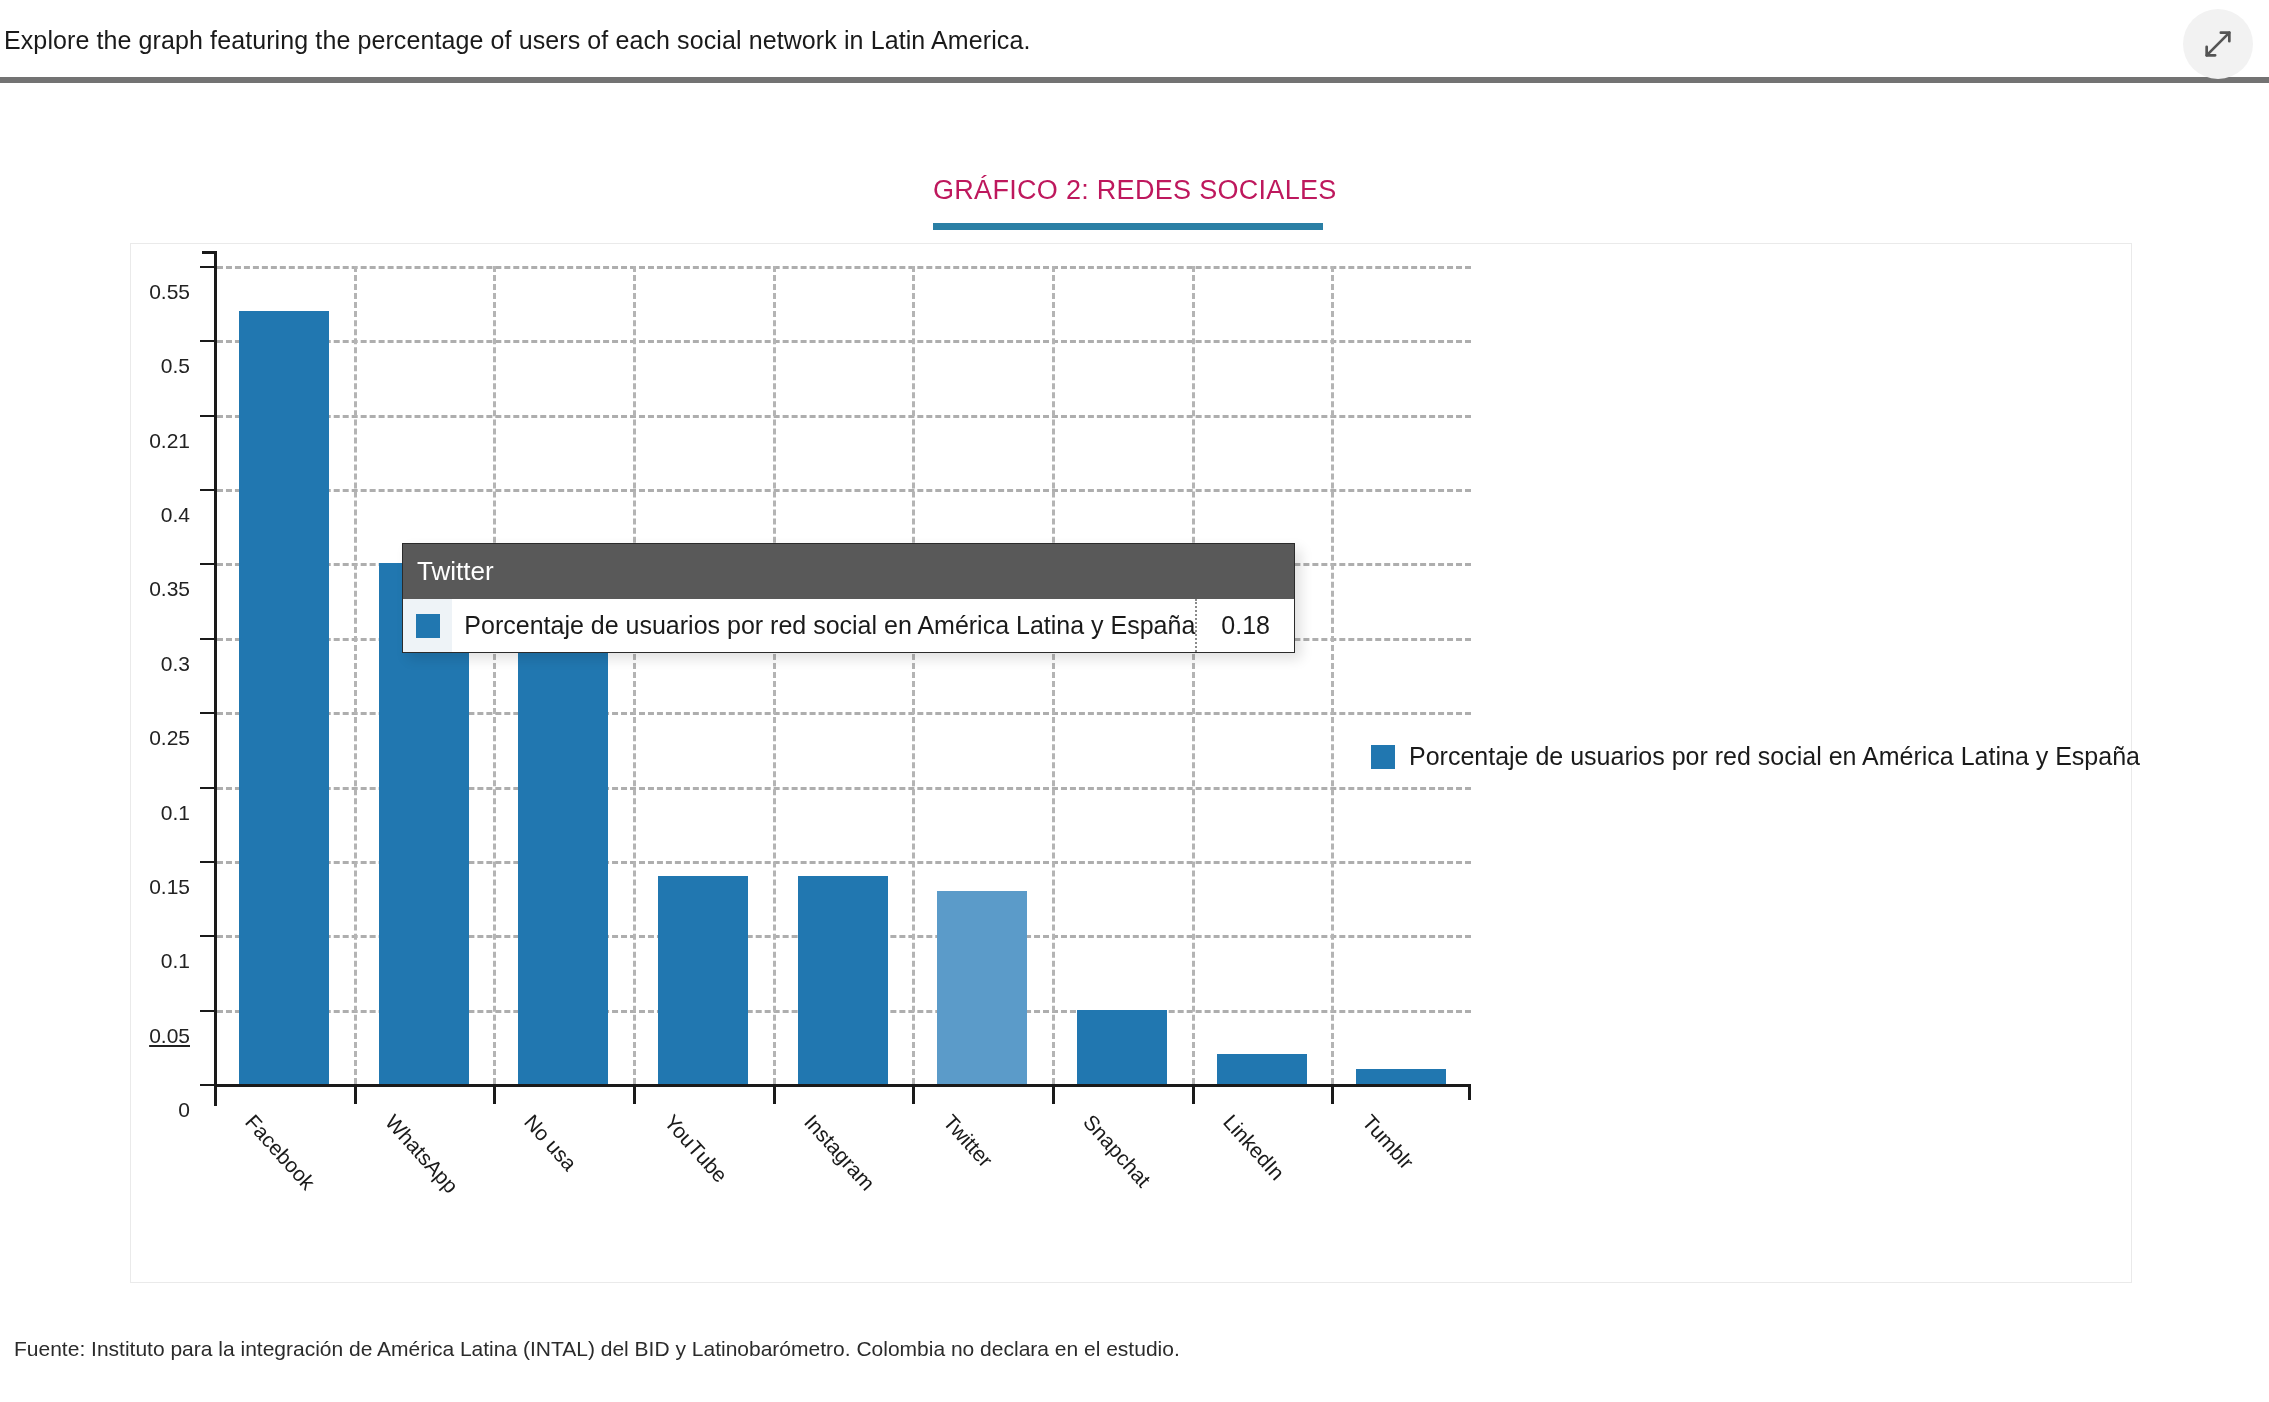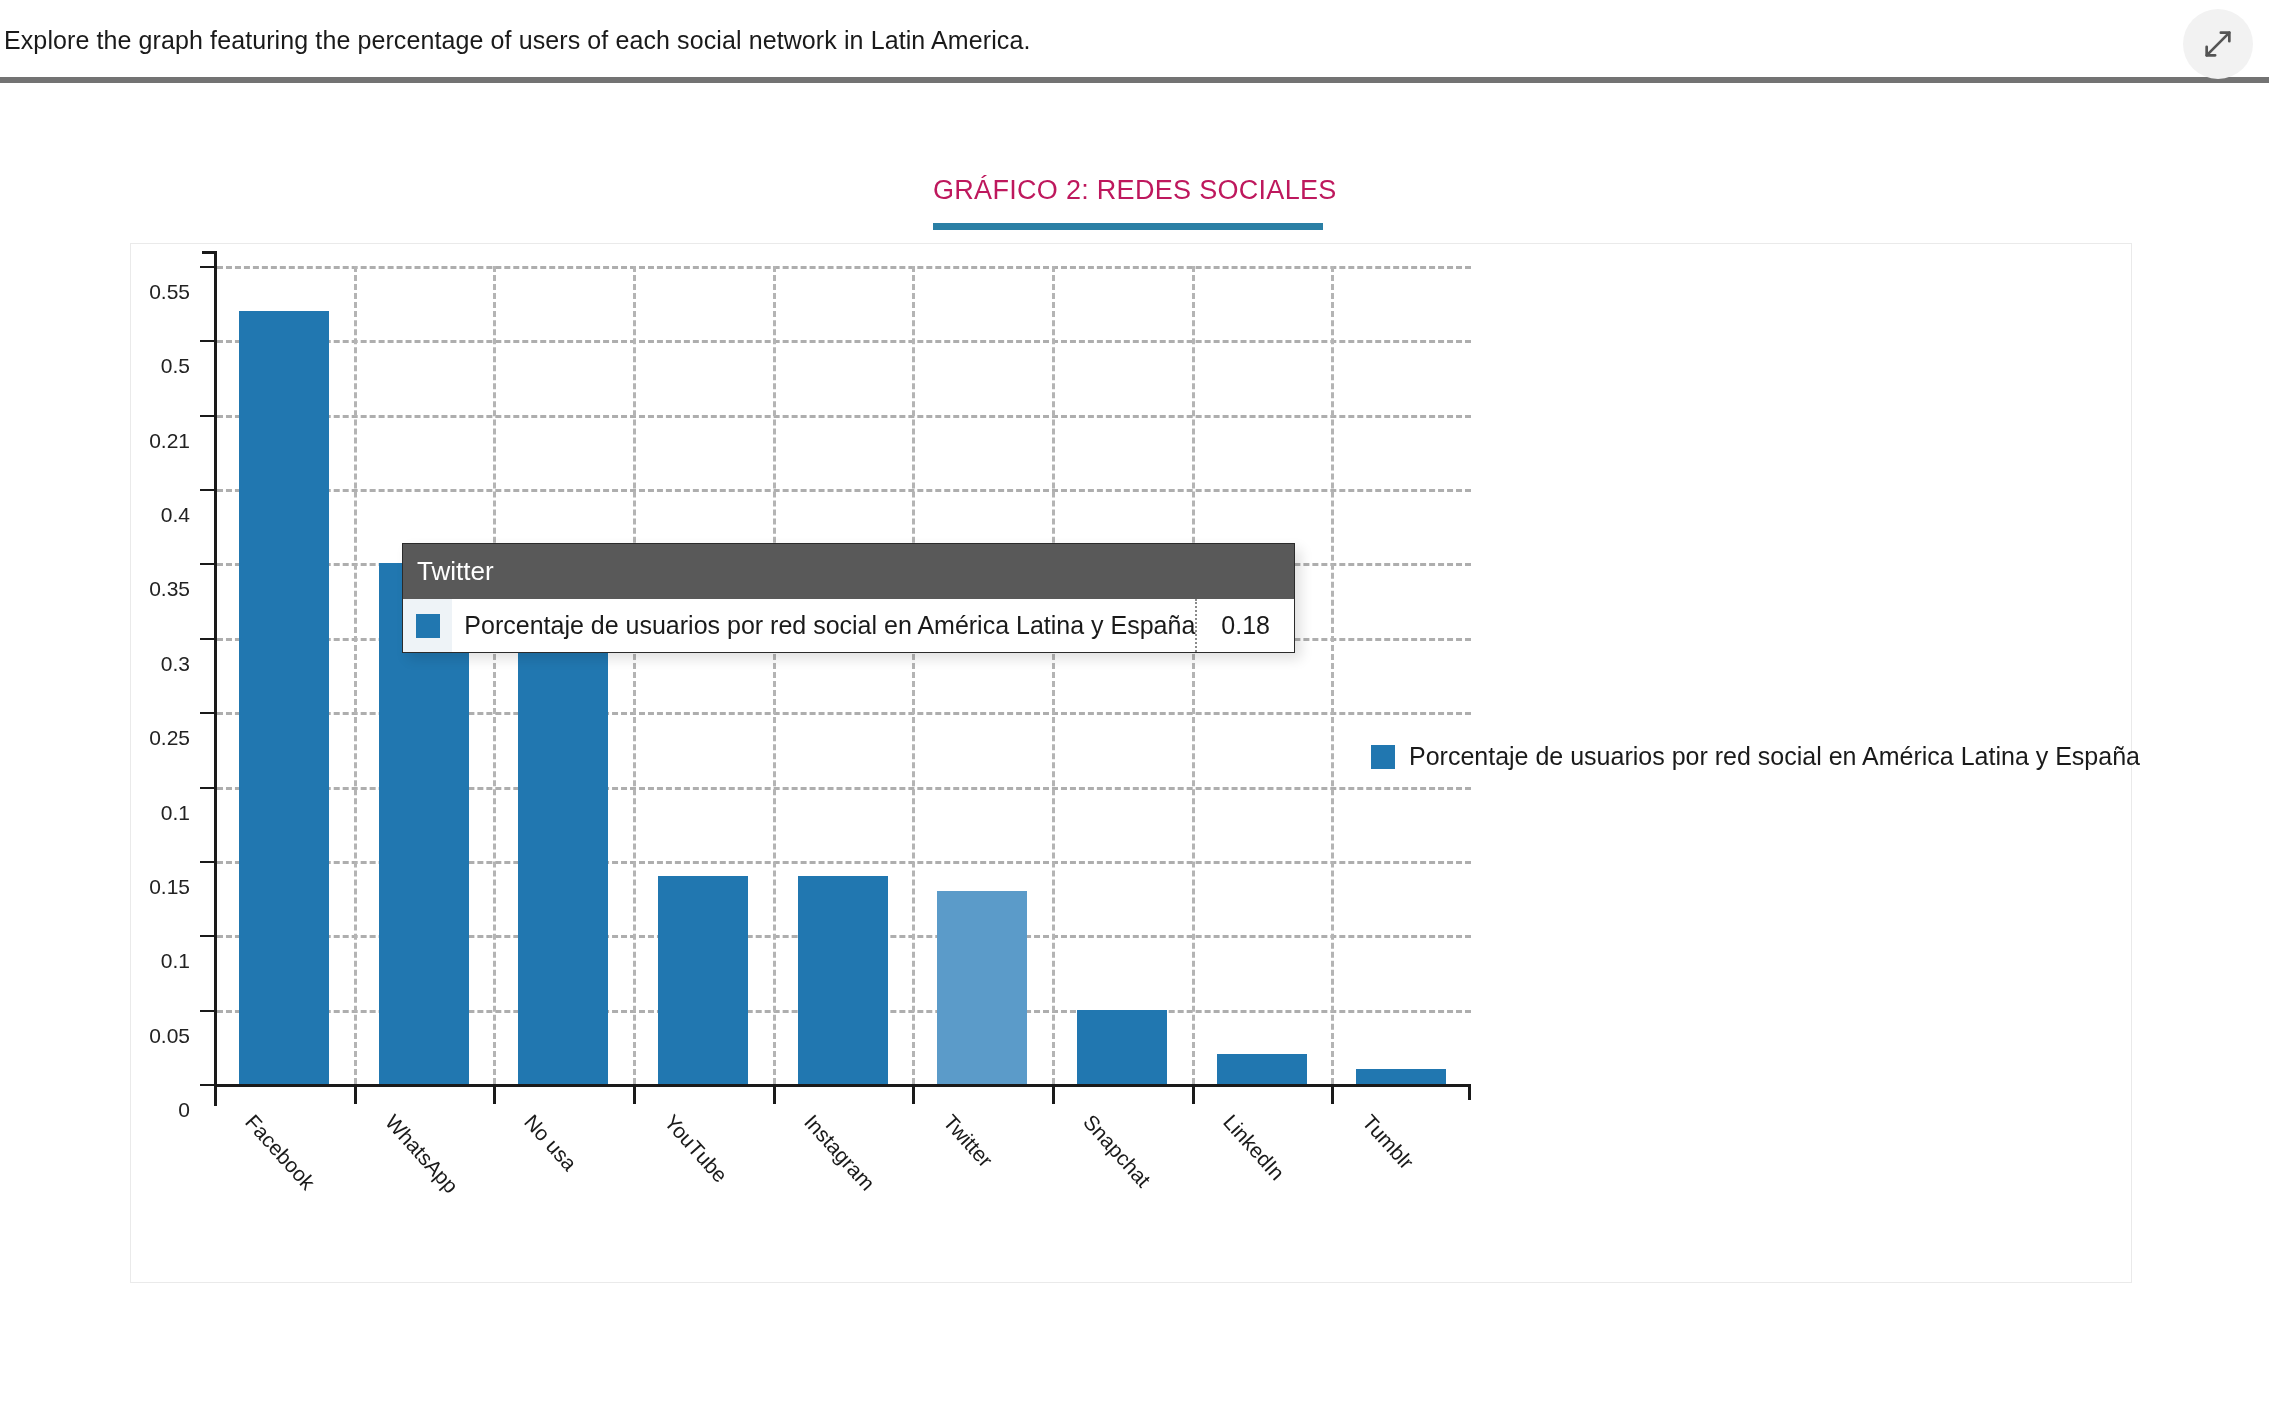--- a/index.html
+++ b/index.html
@@ -158,21 +158,21 @@
     <div class="plot" id="plot">
       <div class="axis-y-line"></div>
       <div class="axis-y-cap"></div>
       <div class="axis-x-line"></div>
       <div class="axis-x-cap"></div>
 
     <div class="ytick" style="top: 818px;"></div>
         <div class="ylabel" style="top: 818px;">0</div>
         <div class="gridline" style="top: 743.636px;"></div>
         <div class="ytick" style="top: 743.636px;"></div>
-        <div class="ylabel" style="top: 743.636px;">0.05</div>
+        <div class="ylabel" style="top: 743.636px; text-decoration: underline;">0.05</div>
         <div class="gridline" style="top: 669.273px;"></div>
         <div class="ytick" style="top: 669.273px;"></div>
         <div class="ylabel" style="top: 669.273px;">0.1</div>
         <div class="gridline" style="top: 594.909px;"></div>
         <div class="ytick" style="top: 594.909px;"></div>
         <div class="ylabel" style="top: 594.909px;">0.15</div>
         <div class="gridline" style="top: 520.545px;"></div>
         <div class="ytick" style="top: 520.545px;"></div>
         <div class="ylabel" style="top: 520.545px;">0.1</div>
         <div class="gridline" style="top: 446.182px;"></div>
@@ -243,14 +243,15 @@
       <div class="tt-sep"></div>
       <div class="tt-value">0.18</div>
     </div>
   </div>
 
   <div class="legend">
     <span class="legend-swatch"></span>
     <span class="legend-label">Porcentaje de usuarios por red social en América Latina y España</span>
   </div>
 
+  <div class="footer-source">Fuente: Instituto para la integración de América Latina (INTAL) del BID y Latinobarómetro. Colombia no declara en el estudio.</div>
 
 </div>
 
 </body></html>

